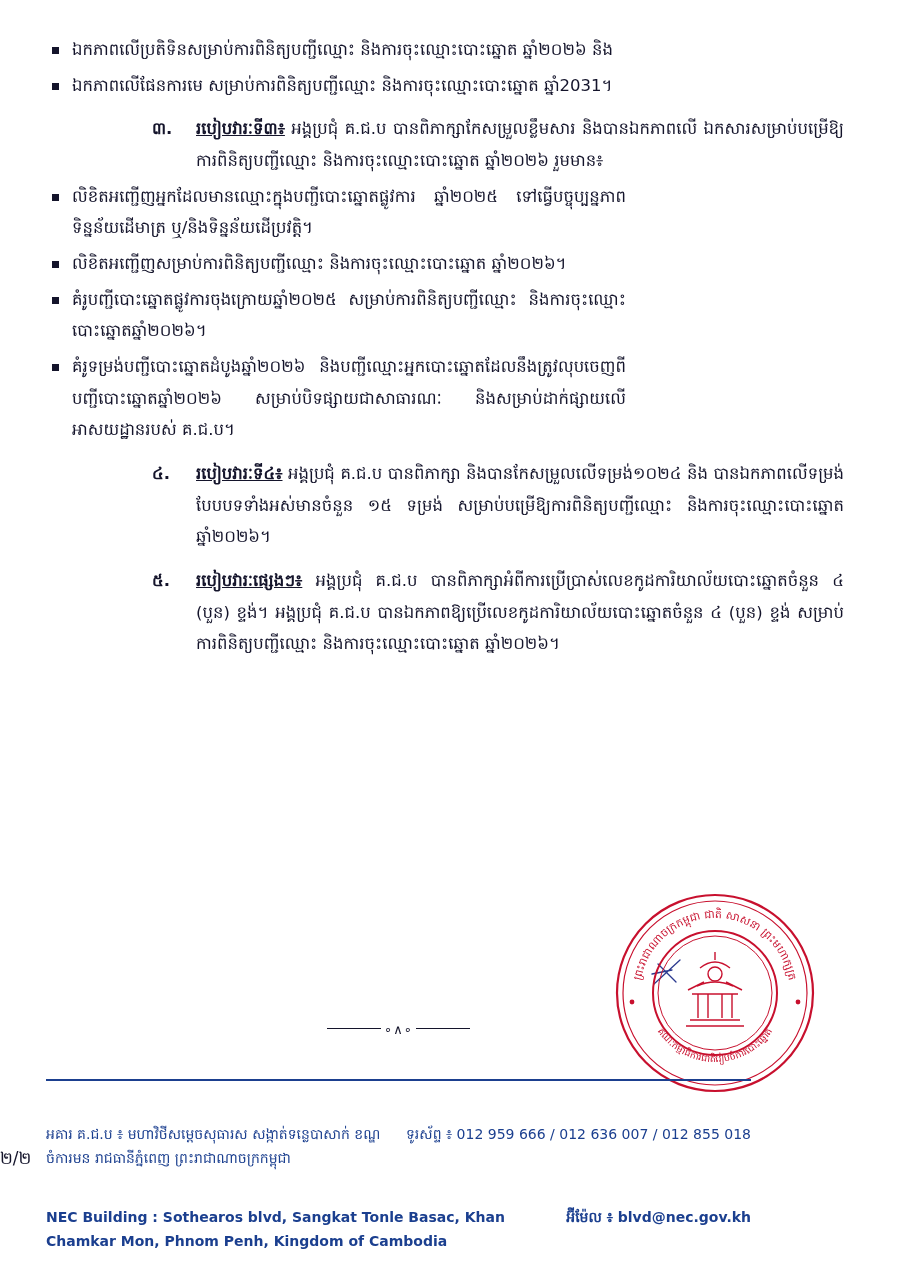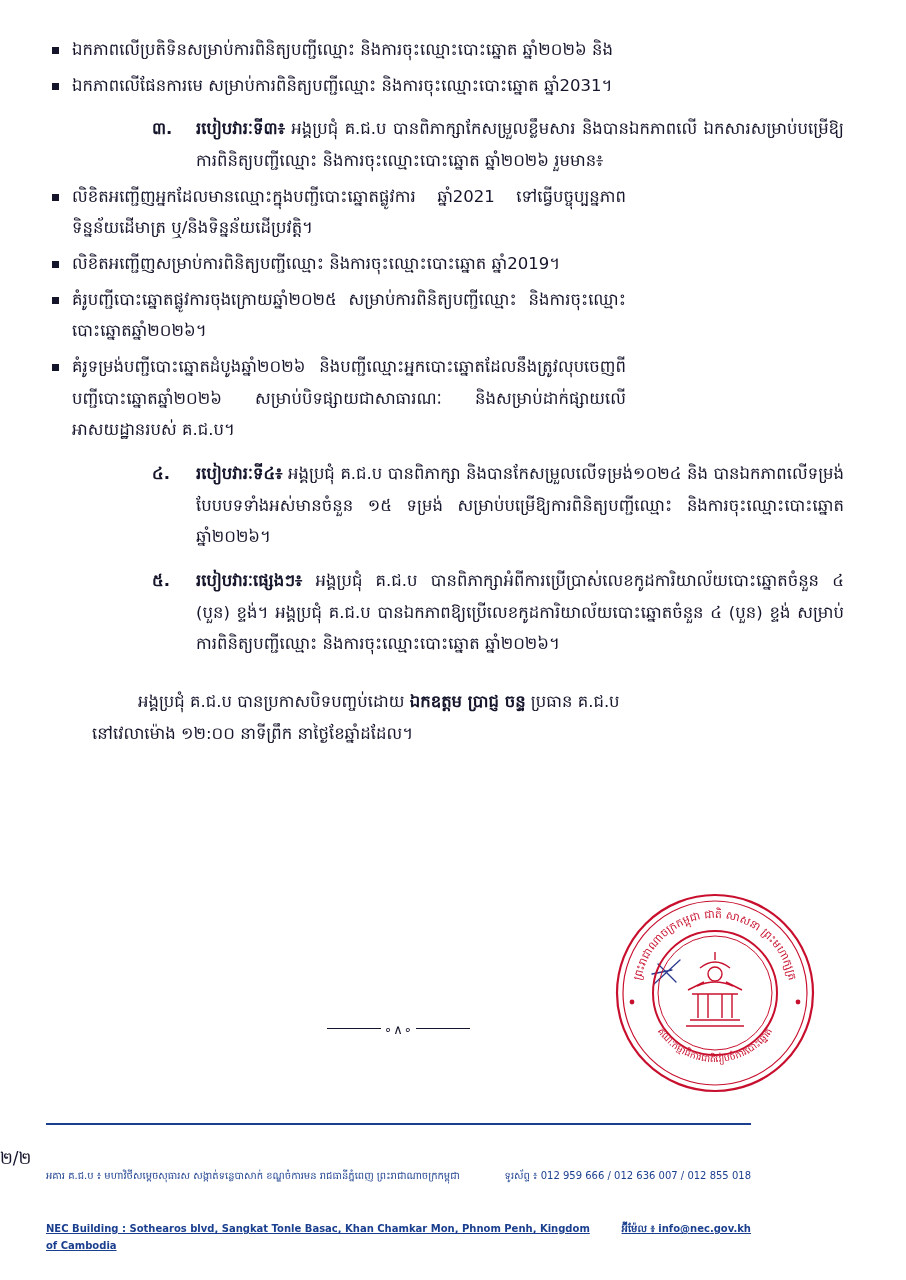--- a/index.html
+++ b/index.html
@@ -67,20 +67,21 @@
     text-align: justify;
   }
   .numbered .num {
     position: absolute;
     left: 106px;
     top: 0;
     font-weight: bold;
   }
   .numbered .lead {
     font-weight: bold;
+    text-decoration: underline;
   }
 
   .closing {
     margin-top: 26px;
     margin-left: 58px;
     width: 760px;
     text-align: justify;
     position: relative;
   }
   .closing .strong { font-weight: bold; }
@@ -150,62 +151,58 @@
   .footer .hr {
     height: 2px;
     background: #1b3f8f;
     margin-bottom: 6px;
   }
   .footer .row {
     display: flex;
     justify-content: space-between;
     align-items: baseline;
     color: #1b3f8f;
-    font-size: 10px;
+    font-size: 14px;
     line-height: 1.7;
   }
   .footer .row .left { flex: 1 1 auto; }
   .footer .row .right { flex: 0 0 auto; padding-left: 18px; white-space: nowrap; margin-top: 36px; }
-  .footer .row.en { font-weight: bold; text-decoration: underline; }
+  .footer .row.en { font-weight: bold; }
 </style>
 </head>
 <body>
 
 <div class="page">
 
   <ul class="bullets kh indent-1">
     <li>ឯកភាពលើប្រតិទិនសម្រាប់ការពិនិត្យបញ្ជីឈ្មោះ និងការចុះឈ្មោះបោះឆ្នោត ឆ្នាំ២០២៦ និង</li>
     <li>ឯកភាពលើផែនការមេ សម្រាប់ការពិនិត្យបញ្ជីឈ្មោះ និងការចុះឈ្មោះបោះឆ្នោត ឆ្នាំ2031។</li>
   </ul>
 
   <div class="numbered kh">
     <span class="num">៣.</span>
     <span class="lead">របៀបវារៈទី៣៖</span><span> អង្គប្រជុំ គ.ជ.ប បានពិភាក្សាកែសម្រួលខ្លឹមសារ និងបានឯកភាពលើ ឯកសារសម្រាប់បម្រើឱ្យការពិនិត្យបញ្ជីឈ្មោះ និងការចុះឈ្មោះបោះឆ្នោត ឆ្នាំ២០២៦ រួមមាន៖</span>
   </div>
   <ul class="bullets kh indent-2">
-    <li>លិខិតអញ្ជើញអ្នកដែលមានឈ្មោះក្នុងបញ្ជីបោះឆ្នោតផ្លូវការ ឆ្នាំ2021 ទៅធ្វើបច្ចុប្បន្នភាពទិន្នន័យដើមាត្រ ឬ/និងទិន្នន័យដើប្រវត្តិ។</li>
-    <li>លិខិតអញ្ជើញសម្រាប់ការពិនិត្យបញ្ជីឈ្មោះ និងការចុះឈ្មោះបោះឆ្នោត ឆ្នាំ2019។</li>
+    <li>លិខិតអញ្ជើញអ្នកដែលមានឈ្មោះក្នុងបញ្ជីបោះឆ្នោតផ្លូវការ ឆ្នាំ២០២៥ ទៅធ្វើបច្ចុប្បន្នភាពទិន្នន័យដើមាត្រ ឬ/និងទិន្នន័យដើប្រវត្តិ។</li>
+    <li>លិខិតអញ្ជើញសម្រាប់ការពិនិត្យបញ្ជីឈ្មោះ និងការចុះឈ្មោះបោះឆ្នោត ឆ្នាំ២០២៦។</li>
     <li>គំរូបញ្ជីបោះឆ្នោតផ្លូវការចុងក្រោយឆ្នាំ២០២៥ សម្រាប់ការពិនិត្យបញ្ជីឈ្មោះ  និងការចុះឈ្មោះបោះឆ្នោតឆ្នាំ២០២៦។</li>
     <li>គំរូទម្រង់បញ្ជីបោះឆ្នោតដំបូងឆ្នាំ២០២៦ និងបញ្ជីឈ្មោះអ្នកបោះឆ្នោតដែលនឹងត្រូវលុបចេញពីបញ្ជីបោះឆ្នោតឆ្នាំ២០២៦ សម្រាប់បិទផ្សាយជាសាធារណៈ និងសម្រាប់ដាក់ផ្សាយលើអាសយដ្ឋានរបស់ គ.ជ.ប។</li>
   </ul>
 
   <div class="numbered kh">
     <span class="num">៤.</span>
     <span class="lead">របៀបវារៈទី៤៖</span><span> អង្គប្រជុំ គ.ជ.ប បានពិភាក្សា និងបានកែសម្រួលលើទម្រង់១០២៤ និង បានឯកភាពលើទម្រង់បែបបទទាំងអស់មានចំនួន ១៥ ទម្រង់ សម្រាប់បម្រើឱ្យការពិនិត្យបញ្ជីឈ្មោះ និងការចុះឈ្មោះបោះឆ្នោត ឆ្នាំ២០២៦។</span>
   </div>
 
   <div class="numbered kh">
     <span class="num">៥.</span>
     <span class="lead">របៀបវារៈផ្សេងៗ៖</span><span> អង្គប្រជុំ គ.ជ.ប បានពិភាក្សាអំពីការប្រើប្រាស់លេខកូដការិយាល័យបោះឆ្នោតចំនួន ៤ (បួន) ខ្ទង់។ អង្គប្រជុំ គ.ជ.ប បានឯកភាពឱ្យប្រើលេខកូដការិយាល័យបោះឆ្នោតចំនួន ៤ (បួន) ខ្ទង់ សម្រាប់ការពិនិត្យបញ្ជីឈ្មោះ និងការចុះឈ្មោះបោះឆ្នោត ឆ្នាំ២០២៦។</span>
   </div>
 
-  <div class="closing kh">
-    <span style="display:inline-block;width:34px;"></span><span>អង្គប្រជុំ គ.ជ.ប បានប្រកាសបិទបញ្ចប់ដោយ </span><span class="strong">ឯកឧត្តម ប្រាជ្ញ ចន្ទ</span><span> ប្រធាន គ.ជ.ប</span>
-    <span class="line2">នៅវេលាម៉ោង ១២:០០ នាទីព្រឹក នាថ្ងៃខែឆ្នាំដដែល។</span>
-  </div>
 
   <svg class="scribble" viewBox="0 0 40 32">
     <path d="M4 28 L30 4 M8 8 L26 26 M2 18 L22 14" stroke="#2b3a8f" stroke-width="1.3" fill="none" stroke-linecap="round"></path>
   </svg>
 
   <svg class="seal" viewBox="0 0 206 206">
     <defs>
       <path id="sealArcOuter" d="M 28,103 A 75,75 0 0 1 178,103"></path>
       <path id="sealArcLower" d="M 34,103 A 69,69 0 0 0 172,103"></path>
     </defs>
@@ -246,17 +243,17 @@
   <div class="page-number kh">២/២</div>
 
   <div class="footer">
     <div class="hr"></div>
     <div class="row">
       <div class="left">អគារ គ.ជ.ប ៖ មហាវិថីសម្តេចសុធារស សង្កាត់ទន្លេបាសាក់ ខណ្ឌចំការមន រាជធានីភ្នំពេញ ព្រះរាជាណាចក្រកម្ពុជា</div>
       <div class="right">ទូរស័ព្ទ ៖ 012 959 666 / 012 636 007 / 012 855 018</div>
     </div>
     <div class="row en">
       <div class="left">NEC Building : Sothearos blvd, Sangkat Tonle Basac, Khan Chamkar Mon, Phnom Penh, Kingdom of Cambodia</div>
-      <div class="right">អ៊ីម៉ែល ៖ info@nec.gov.kh</div>
+      <div class="right">អ៊ីម៉ែល ៖ blvd@nec.gov.kh</div>
     </div>
   </div>
 
 </div>
 
 </body></html>

